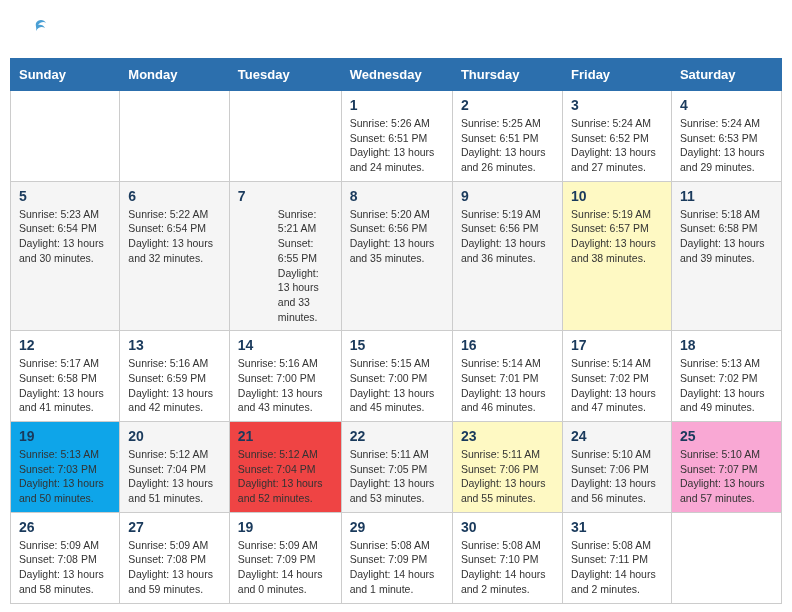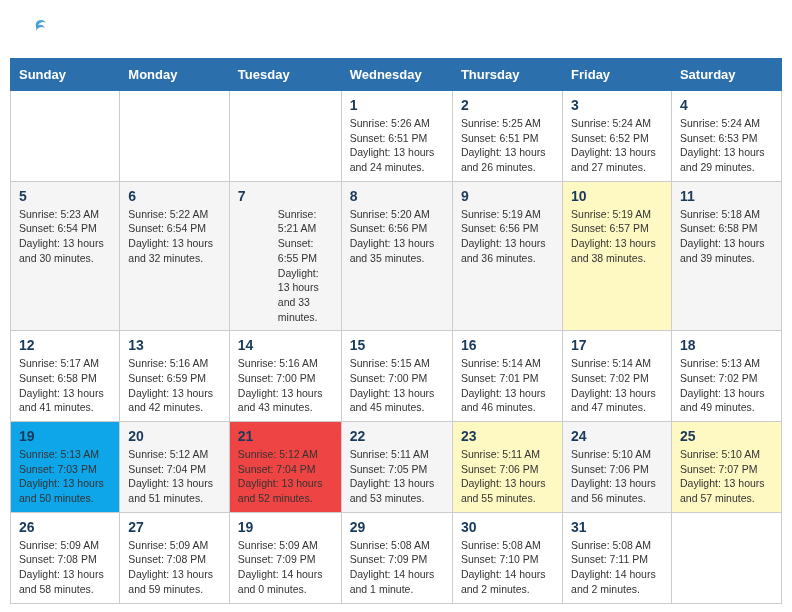--- a/index.html
+++ b/index.html
@@ -286,21 +286,21 @@
 Daylight: 13 hours
 and 55 minutes.</div>
         </td>
         <td style="background: rgb(245, 245, 245);">
           <div class="day-number">24</div>
           <div class="day-info" style="white-space: pre-line;">Sunrise: 5:10 AM
 Sunset: 7:06 PM
 Daylight: 13 hours
 and 56 minutes.</div>
         </td>
-        <td style="background: #fef9c3;">
+        <td style="background: #f9a8d4;">
           <div class="day-number">25</div>
           <div class="day-info" style="white-space: pre-line;">Sunrise: 5:10 AM
 Sunset: 7:07 PM
 Daylight: 13 hours
 and 57 minutes.</div>
         </td>
       </tr>
       <tr>
         <td>
           <div class="day-number">26</div>

